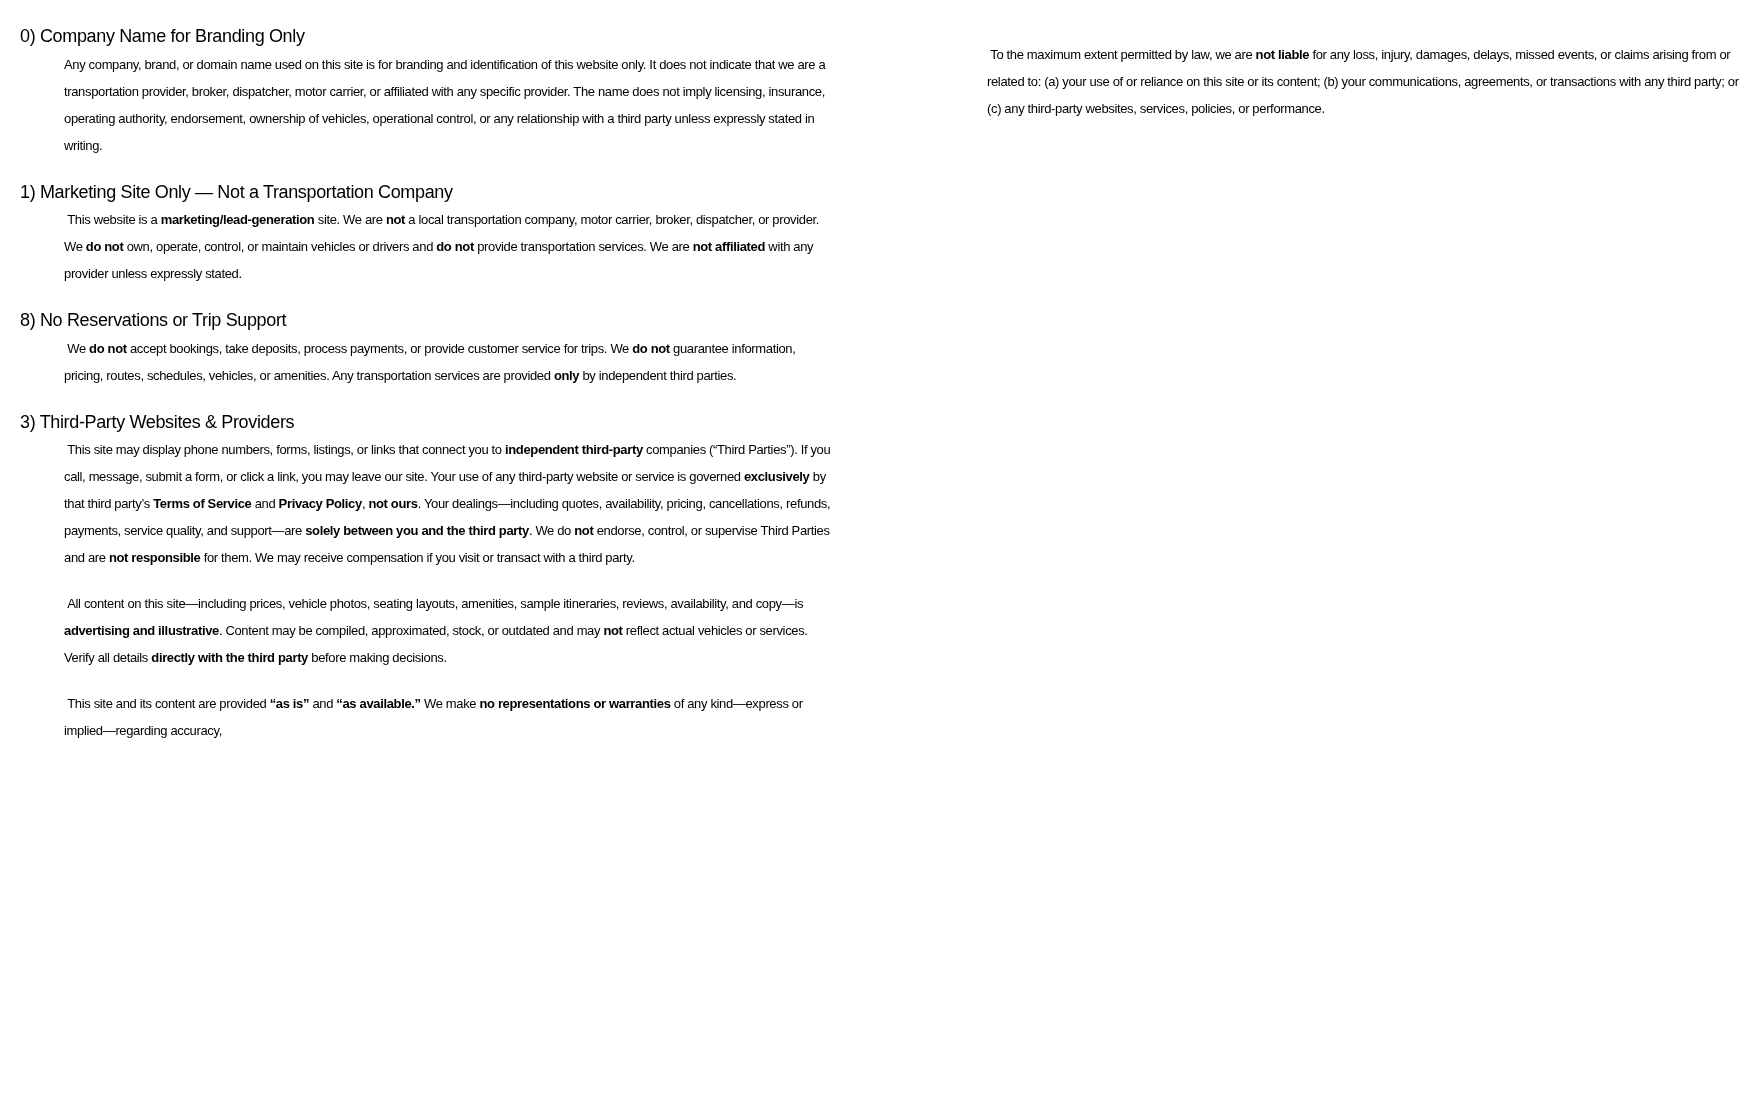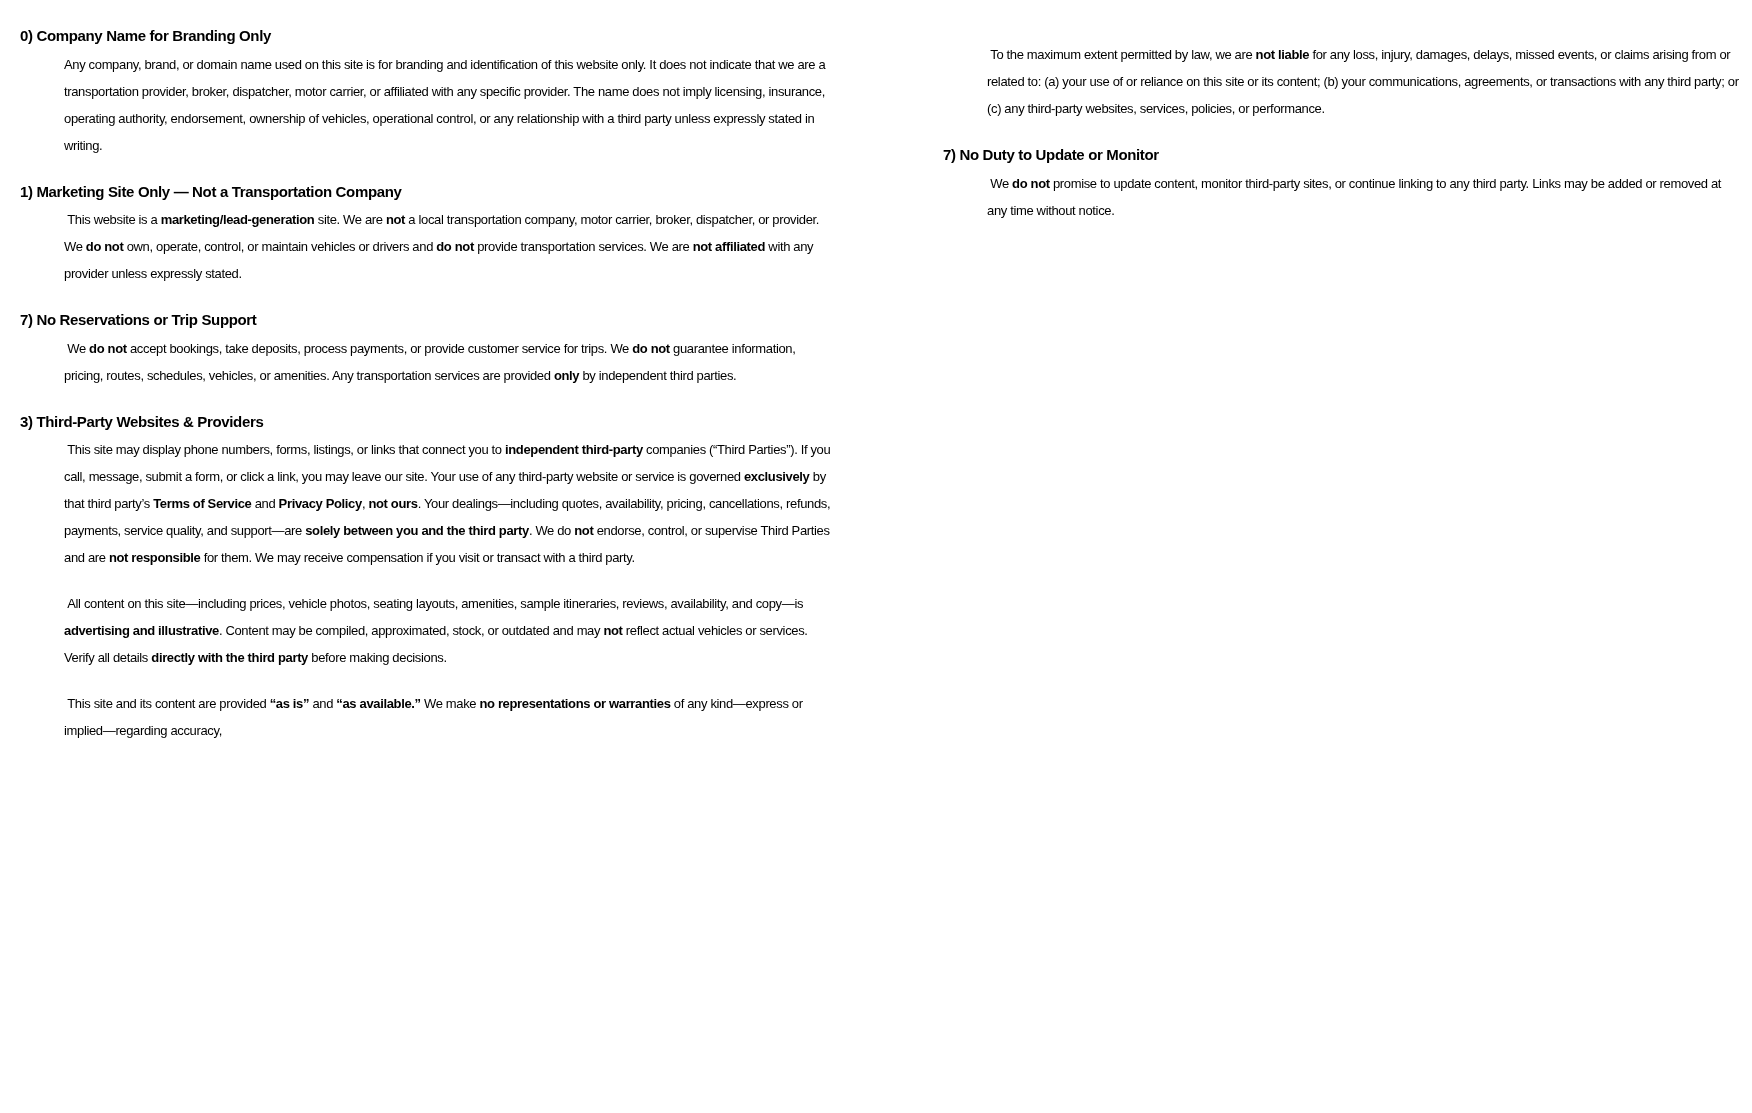--- a/index.html
+++ b/index.html
@@ -18,22 +18,22 @@
   }
   .col {
     width: 814px;
     flex: 0 0 auto;
   }
   .col--left { margin-right: 109px; }
   .col--right { padding-top: 19px; width: 800px; }
   .section { margin-bottom: 19px; }
   .section:last-child { margin-bottom: 0; }
   .section-heading {
-    font-weight: 700;
-    font-size: 15px;
+    font-weight: 400;
+    font-size: 18px;
     line-height: 28.5px;
     letter-spacing: -0.35px;
   }
   .section-body {
     font-size: 13px;
     line-height: 27px;
     letter-spacing: -0.35px;
     white-space: pre-wrap;
     margin-left: 44px;
   }
@@ -46,36 +46,32 @@
   <section class="col col--left">
       <div class="section">
         <div class="section-heading">0) Company Name for Branding Only</div>
         <p class="section-body"><span>Any company, brand, or domain name used on this site is for branding and identification of this website only. It does not indicate that we are a transportation provider, broker, dispatcher, motor carrier, or affiliated with any specific provider. The name does not imply licensing, insurance, operating authority, endorsement, ownership of vehicles, operational control, or any relationship with a third party unless expressly stated in writing.</span></p>
       </div>
       <div class="section">
         <div class="section-heading">1) Marketing Site Only — Not a Transportation Company</div>
         <p class="section-body"><span> This website is a </span><b>marketing/lead-generation</b><span> site. We are </span><b>not</b><span> a local transportation company, motor carrier, broker, dispatcher, or provider. We </span><b>do not</b><span> own, operate, control, or maintain vehicles or drivers and </span><b>do not</b><span> provide transportation services. We are </span><b>not affiliated</b><span> with any provider unless expressly stated.</span></p>
       </div>
       <div class="section">
-        <div class="section-heading">7) No Reservations or Trip Support</div>
+        <div class="section-heading">8) No Reservations or Trip Support</div>
         <p class="section-body"><span> We </span><b>do not</b><span> accept bookings, take deposits, process payments, or provide customer service for trips. We </span><b>do not</b><span> guarantee information, pricing, routes, schedules, vehicles, or amenities. Any transportation services are provided </span><b>only</b><span> by independent third parties.</span></p>
       </div>
       <div class="section">
         <div class="section-heading">3) Third-Party Websites &amp; Providers</div>
         <p class="section-body"><span> This site may display phone numbers, forms, listings, or links that connect you to </span><b>independent third-party</b><span> companies (“Third Parties”). If you call, message, submit a form, or click a link, you may leave our site. Your use of any third-party website or service is governed </span><b>exclusively</b><span> by that third party’s </span><b>Terms of Service</b><span> and </span><b>Privacy Policy</b><span>, </span><b>not ours</b><span>. Your dealings—including quotes, availability, pricing, cancellations, refunds, payments, service quality, and support—are </span><b>solely between you and the third party</b><span>. We do </span><b>not</b><span> endorse, control, or supervise Third Parties and are </span><b>not responsible</b><span> for them. We may receive compensation if you visit or transact with a third party.</span></p>
       </div>
       <div class="section">
         <p class="section-body"><span> All content on this site—including prices, vehicle photos, seating layouts, amenities, sample itineraries, reviews, availability, and copy—is </span><b>advertising and illustrative</b><span>. Content may be compiled, approximated, stock, or outdated and may </span><b>not</b><span> reflect actual vehicles or services. Verify all details </span><b>directly with the third party</b><span> before making decisions.</span></p>
       </div>
       <div class="section">
         <p class="section-body"><span> This site and its content are provided </span><b>“as is”</b><span> and </span><b>“as available.”</b><span> We make </span><b>no representations or warranties</b><span> of any kind—express or implied—regarding accuracy,</span></p>
       </div>
     </section>
   <section class="col col--right">
       <div class="section">
         <p class="section-body"><span> To the maximum extent permitted by law, we are </span><b>not liable</b><span> for any loss, injury, damages, delays, missed events, or claims arising from or related to: (a) your use of or reliance on this site or its content; (b) your communications, agreements, or transactions with any third party; or (c) any third-party websites, services, policies, or performance.</span></p>
       </div>
-      <div class="section">
-        <div class="section-heading">7) No Duty to Update or Monitor</div>
-        <p class="section-body"><span> We </span><b>do not</b><span> promise to update content, monitor third-party sites, or continue linking to any third party. Links may be added or removed at any time without notice.</span></p>
-      </div>
     </section>
 </main>
 
 </body></html>

